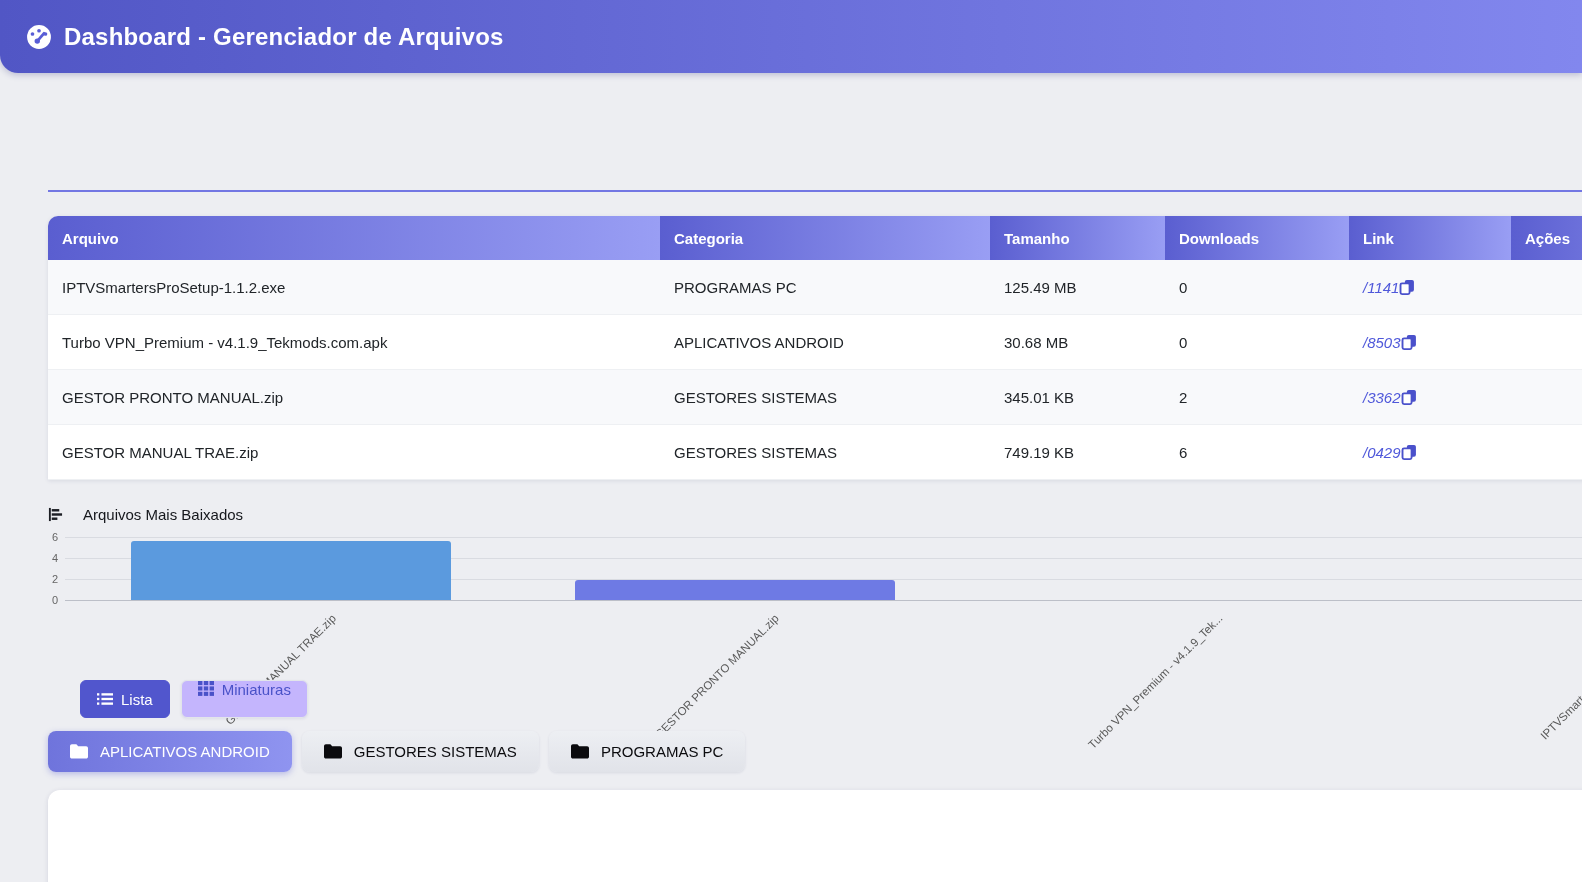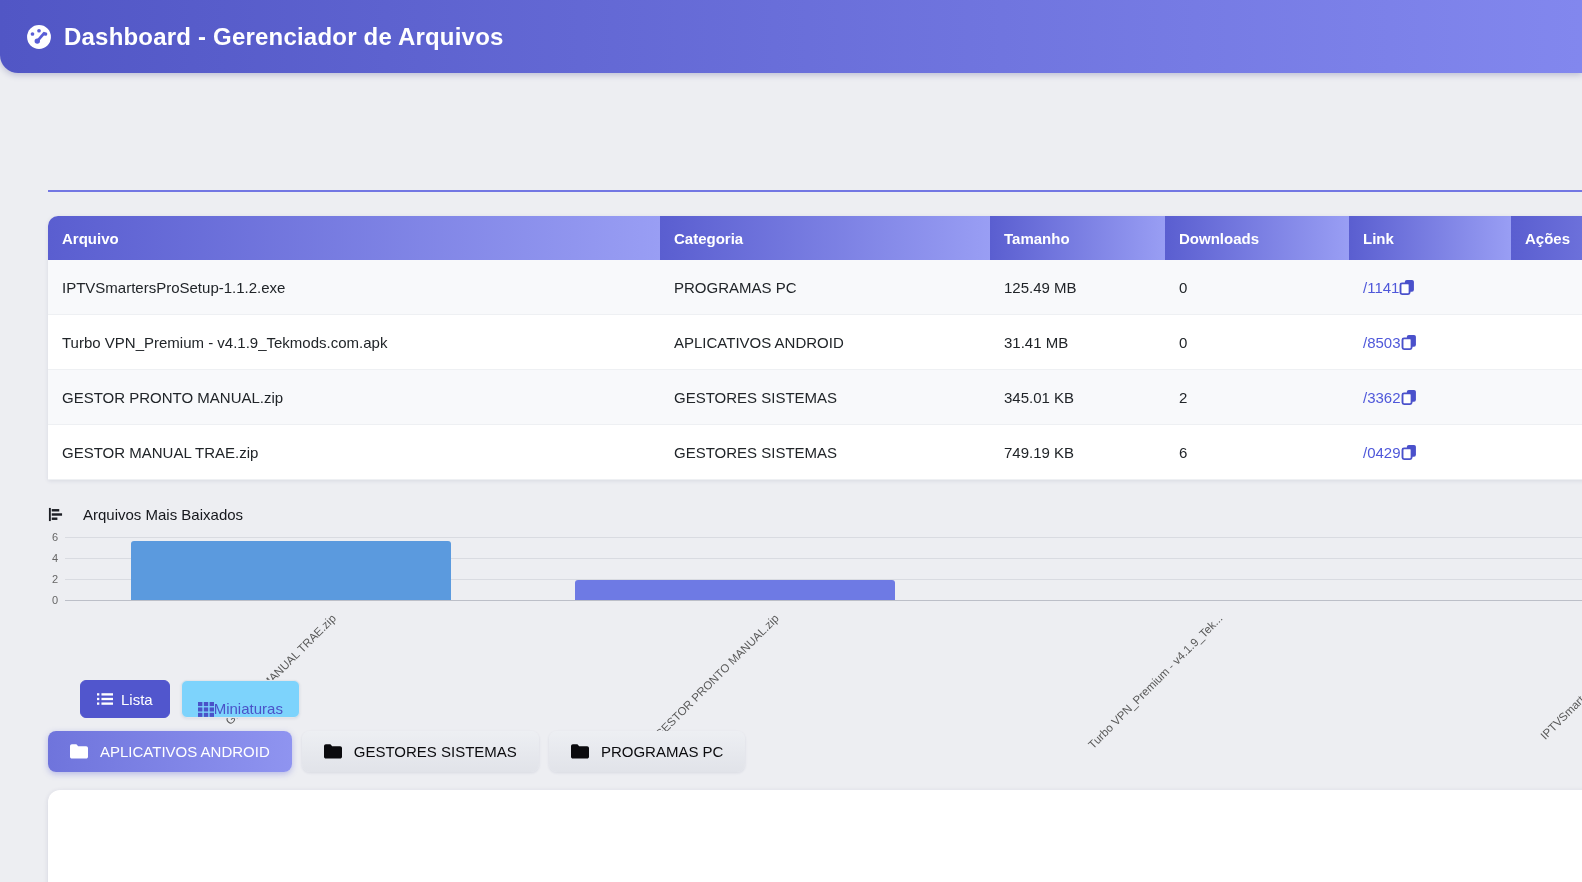--- a/index.html
+++ b/index.html
@@ -30,41 +30,41 @@
   
   .table-card { position:absolute; left:48px; top:216px; width:1712px; background:#fff;
     border-radius:10px 0 0 0; box-shadow:0 1px 4px rgba(30,35,90,.10); overflow:hidden; }
   table { border-collapse:collapse; table-layout:fixed; width:1712px; }
   col.c1{width:612px} col.c2{width:330px} col.c3{width:175px} col.c4{width:184px} col.c5{width:162px} col.c6{width:249px}
   thead th { height:44px; text-align:left; padding-left:14px; color:#fff; font-size:15px; font-weight:bold;
     background:linear-gradient(90deg,#5a5ed0 0%,#999ef4 100%); }
   tbody td { height:54px; padding-left:14px; font-size:15px; color:#212529; border-bottom:1px solid #eef0f3; }
   tbody tr:nth-child(odd) { background:#f8f9fb; }
   tbody tr:nth-child(even) { background:#ffffff; }
-  .link-cell { display:flex; align-items:center; gap:0; height:54px; }
+  .link-cell { display:flex; align-items:center; gap:0; height:54px;font-style:italic; }
   .link-cell a { color:#4f58da; text-decoration:none; font-size:15px; }
 
   
   .chart-title { position:absolute; left:48px; top:506px; display:flex; align-items:center; gap:20px;
     font-size:15px; color:#15171c; }
   .chart-plot { position:absolute; left:0; top:530px; width:1582px; height:71px; }
   .gridline { position:absolute; left:65px; width:1517px; height:1px; background:#d9dbe1; }
   .gridline.zero { background:#bcbfc8; }
   .ytick { position:absolute; width:18px; text-align:right; font-size:11px; color:#666; transform:translateY(-6px); }
   .bar { position:absolute; border-radius:3px 3px 0 0; }
   .xl-anchor { position:absolute; width:0; height:0; }
   .xl-anchor span { position:absolute; right:0; top:0; white-space:nowrap; font-size:11.5px; color:#595959;
     transform:rotate(-45deg); transform-origin:100% 0; }
 
   
   .view-btns { position:absolute; left:48px; top:680px; display:flex; gap:11px;margin-left:32px; }
   .btn-list { height:38px; padding:0 16px; background:#5156cd; color:#fff; border:1px solid #5156cd;
     border-radius:6px; font-size:15px; display:flex; align-items:center; gap:8px; cursor:pointer; font-family:inherit; }
-  .btn-thumbs { height:38px; padding:0 16px; background:#7dd3fc; color:#4a52c8; border:1px solid #e2e5ea;
-    border-radius:6px; font-size:15px; display:flex; align-items:flex-end; cursor:pointer; font-family:inherit;
+  .btn-thumbs { height:38px; padding:0 16px; background:#c4b5fd; color:#4a52c8; border:1px solid #e2e5ea;
+    border-radius:6px; font-size:15px; display:flex; align-items:flex-start; gap:8px; cursor:pointer; font-family:inherit;
     box-shadow:0 1px 3px rgba(30,35,90,.08); }
 
   
   .cat-btns { position:absolute; left:48px; top:731px; display:flex; gap:10px; }
   .cat-btn { height:41px; padding:0 22px; border:none; border-radius:8px; font-size:15px; cursor:pointer;
     display:flex; align-items:center; gap:12px; font-family:inherit; color:#0b0b0e;
     background:linear-gradient(180deg,#edeff3,#e1e3e9); box-shadow:0 1px 3px rgba(30,35,90,.10); }
   .cat-btn.active { background:linear-gradient(90deg,#6f74dc,#8f94f0); color:#fff;
     box-shadow:0 2px 6px rgba(80,86,205,.35); }
 
@@ -131,21 +131,21 @@
                     <rect x="1.6" y="4.6" width="9.6" height="11.4" rx="1.6" fill="#ffffff" stroke="#4a51cb" stroke-width="2"></rect>
                   </svg>
                 </span>
               </span>
             </td>
             <td></td>
           </tr>
           <tr>
             <td>Turbo VPN_Premium - v4.1.9_Tekmods.com.apk</td>
             <td>APLICATIVOS ANDROID</td>
-            <td>31.41 MB</td>
+            <td>30.68 MB</td>
             <td>0</td>
             <td style="padding-top:0;padding-bottom:0">
               <span class="link-cell">
                 <a href="#">/8503</a>
                 <span style="display:flex;cursor:pointer">
                   <svg width="17" height="17" viewBox="0 0 18 18">
                     <rect x="6.2" y="1" width="9.6" height="12.4" rx="2" fill="#4a51cb"></rect>
                     <rect x="1.6" y="4.6" width="9.6" height="11.4" rx="1.6" fill="#ffffff" stroke="#4a51cb" stroke-width="2"></rect>
                   </svg>
                 </span>

